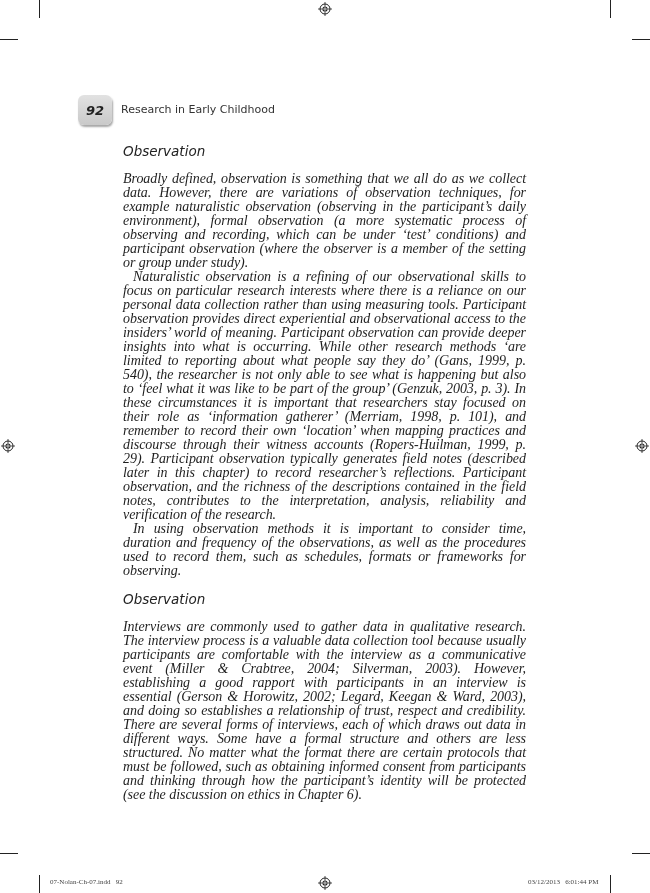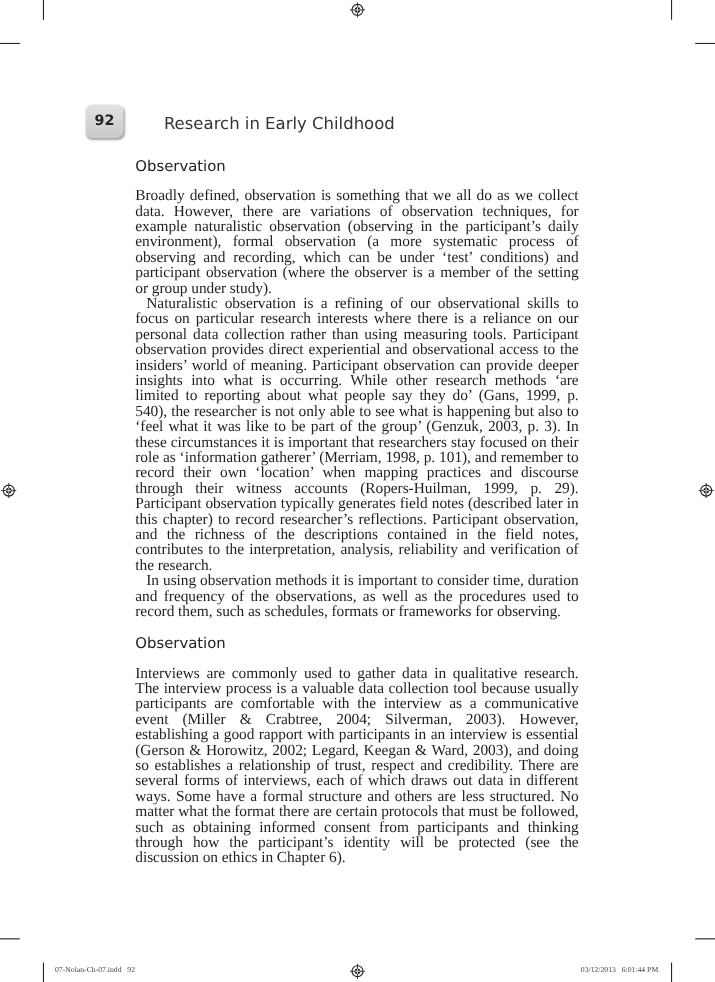--- a/index.html
+++ b/index.html
@@ -1,22 +1,22 @@
 <!DOCTYPE html>
 <html><head>
   <meta charset="utf-8">
   <style>
     html, body { margin:0; padding:0; }
     body { width:650px; height:893px; background:#ffffff; position:relative; overflow:hidden; font-family:"Liberation Serif", serif; color:#1e1e1e; }
     .crop { position:absolute; background:#222; }
     .reg { position:absolute; width:14px; height:14px; }
     .reg svg { display:block; }
-    .badge { position:absolute; left:78px; top:95px; width:34px; height:30px; border-radius:6px; background:linear-gradient(#e2e2e2,#c9c9c9); box-shadow:1px 2px 2px rgba(0,0,0,0.35); font-family:"DejaVu Sans", sans-serif; font-weight:bold; font-size:13px; color:#222; display:flex; align-items:center; justify-content:center; }
-    .running-head { position:absolute; left:121px; top:103px; font-family:"DejaVu Sans", sans-serif; font-size:15px; color:#333;margin-left:28px; }
-    .content { position:absolute; left:123px; top:141px; width:403px; }
+    .badge { position:absolute; left:78px; top:95px; width:34px; height:30px; border-radius:6px; background:linear-gradient(#e2e2e2,#c9c9c9); box-shadow:1px 2px 2px rgba(0,0,0,0.35); font-family:"DejaVu Sans", sans-serif; font-weight:bold; font-size:13px; color:#222; display:flex; align-items:center; justify-content:center;font-style:italic; }
+    .running-head { position:absolute; left:121px; top:103px; font-family:"DejaVu Sans", sans-serif; font-size:11px; color:#333; }
+    .content { position:absolute; left:123px; top:141px; width:403px;font-style:italic; }
     .heading { font-family:"DejaVu Sans", sans-serif; font-size:13.5px; color:#222; margin:0 0 11px 0; line-height:20px; font-weight:normal; }
     .para { font-size:14px; line-height:14px; text-align:justify; margin:0; hyphens:manual; letter-spacing:-0.05px; }
     .para.indent { text-indent:10px; }
     .section-gap { height:11px; }
     .slug { position:absolute; top:878px; font-family:Liberation Serif, serif; font-size:7px; color:#444; }
   </style>
 </head>
 <body>
 
 <div class="crop" style="left:39px;top:0;width:1px;height:18px;"></div>

